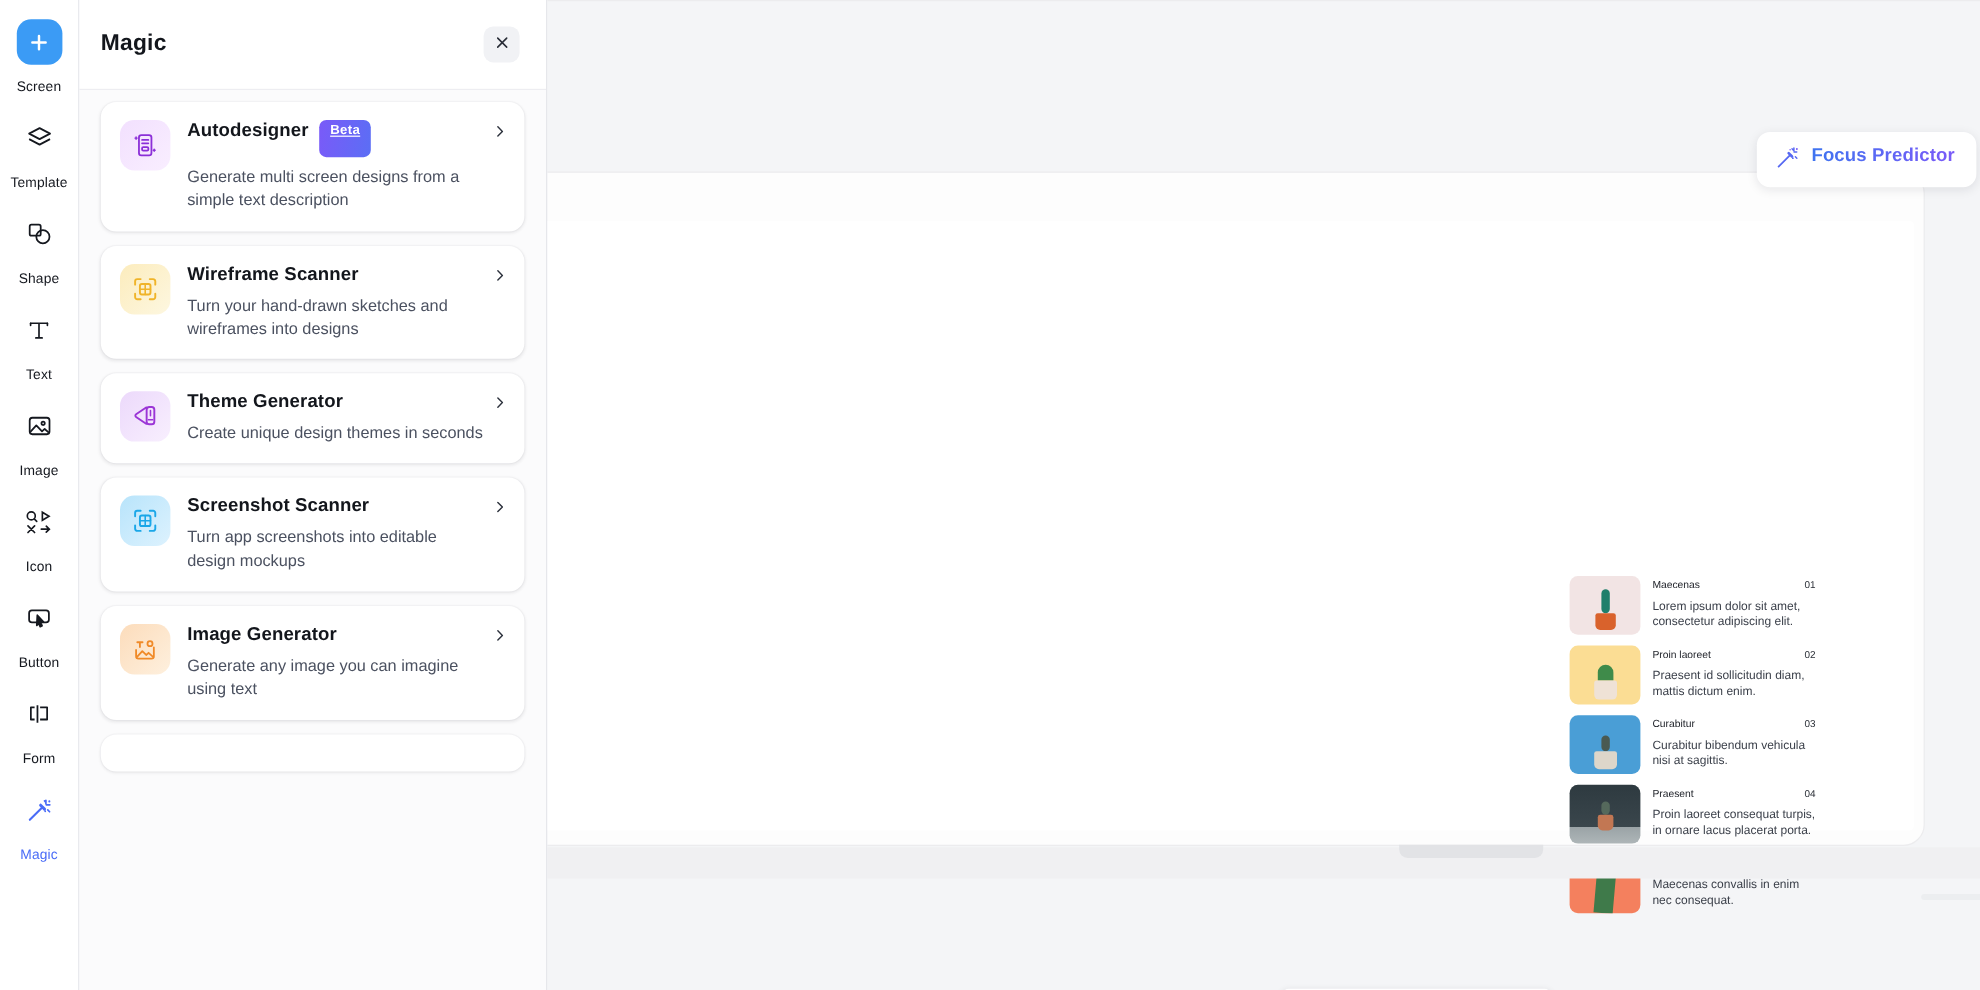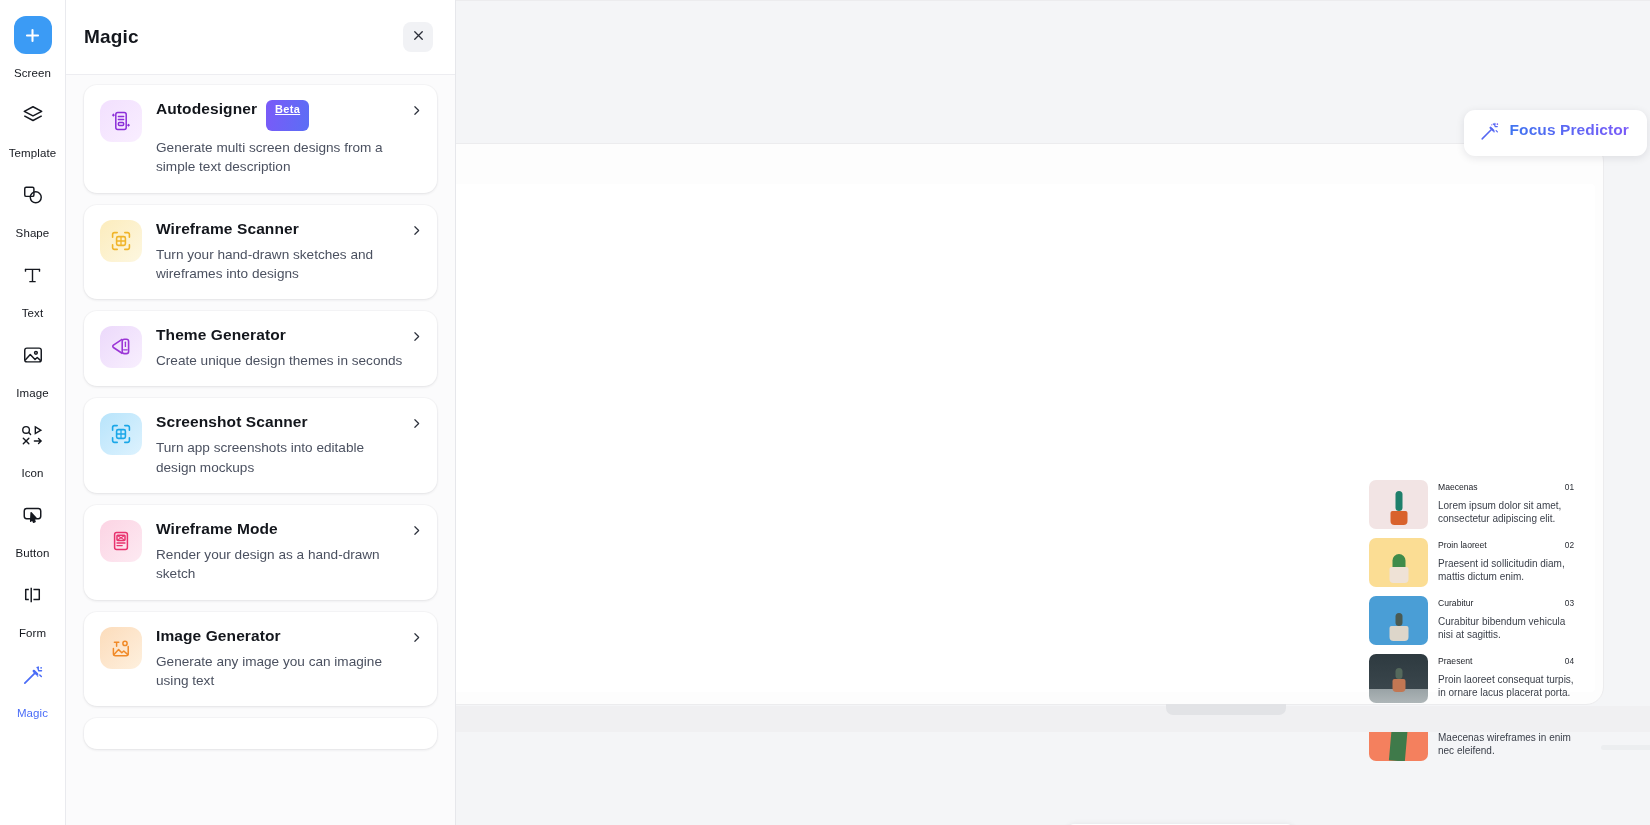--- a/index.html
+++ b/index.html
@@ -150,21 +150,21 @@
     width: 120px; height: 11px;
     background: #e2e3e6; border-radius: 0 0 7px 7px;
   }
   .laptop-foot {
     position: absolute; left: 1145px; top: 745px;
     width: 52px; height: 5px;
     background: #eceef0; border-radius: 3px;
   }
 
   
-  .plist { position: absolute; left: 960px; top: 296px; width: 205px; }
+  .plist { position: absolute; left: 899px; top: 296px; width: 205px; }
   .prow { display: flex; gap: 10px; margin-bottom: 9px; }
   .pthumb {
     width: 59px; height: 49px; flex: 0 0 59px;
     border-radius: 7px; position: relative; overflow: hidden;
   }
   .pbody { flex: 1 1 auto; min-width: 0; padding-top: 2px; }
   .prow-top { display: flex; justify-content: space-between; align-items: flex-start; }
   .ptitle { font-size: 8.6px; color: #1b1e25; }
   .pnum { font-size: 8.3px; color: #2a2e36; text-align: right; }
   .pdesc { font-size: 10px; color: #3a3f49; line-height: 1.32; margin-top: 7px; }
@@ -395,41 +395,20 @@
           </div>
           <div class="card-desc">Turn app screenshots into editable design mockups</div>
         </div>
         <span class="card-chev">
           <svg width="13" height="13" viewBox="0 0 24 24" fill="none" stroke="currentColor" stroke-width="2.2" stroke-linecap="round" stroke-linejoin="round">
               <path d="M9 5l7 7-7 7"></path>
             </svg>
         </span>
       </div>
 
-      <div class="card">
-        <div class="card-ico" style="background:linear-gradient(135deg,#fcd4e4,#fdeaf2)">
-          <svg width="24" height="24" viewBox="0 0 24 24" fill="none" stroke="#e8326e" stroke-width="1.5" stroke-linejoin="round">
-            <rect x="5.6" y="3.4" width="12.8" height="17.2" rx="2"></rect>
-            <rect x="8" y="6.2" width="8" height="5.2" rx="0.9"></rect>
-            <path d="M8 6.2 16 11.4M16 6.2 8 11.4" stroke-width="1.1"></path>
-            <path d="M8 14h8M8 16.6h5.2" stroke-linecap="round" stroke-width="1.3"></path>
-          </svg>
-        </div>
-        <div class="card-main">
-          <div class="card-titlerow">
-            <span class="card-title">Wireframe Mode</span>
-          </div>
-          <div class="card-desc">Render your design as a hand-drawn sketch</div>
-        </div>
-        <span class="card-chev">
-          <svg width="13" height="13" viewBox="0 0 24 24" fill="none" stroke="currentColor" stroke-width="2.2" stroke-linecap="round" stroke-linejoin="round">
-              <path d="M9 5l7 7-7 7"></path>
-            </svg>
-        </span>
-      </div>
 
       <div class="card">
         <div class="card-ico" style="background:linear-gradient(135deg,#fcdcbb,#fef0de)">
           <svg width="24" height="24" viewBox="0 0 24 24" fill="none" stroke="#f08a28" stroke-width="1.5" stroke-linecap="round" stroke-linejoin="round">
             <path d="M5.4 6.2h4.4M7.6 6.2v4"></path>
             <circle cx="16" cy="7.4" r="2.1"></circle>
             <path d="M19.2 10.4v7.4a2 2 0 0 1-2 2H6.4a2 2 0 0 1-2-2v-5.2"></path>
             <path d="M5 18.6 9.6 13.6l3.2 3.2 2-1.8 4 3.6"></path>
           </svg>
         </div>
@@ -541,21 +520,21 @@
             <div class="pthumb" style="background:#f4805e">
               <div class="pot" style="bottom:0">
                 <div style="width:16px;height:49px;background:#3f7a4a;border-radius:8px 8px 0 0;transform:rotate(5deg)"></div>
               </div>
             </div>
             <div class="pbody">
               <div class="prow-top">
                 <span class="ptitle">Lorem ipsum</span>
                 <span class="pnum">05</span>
               </div>
-              <div class="pdesc">Maecenas wireframes in enim nec eleifend.</div>
+              <div class="pdesc">Maecenas convallis in enim nec consequat.</div>
             </div>
           </div>
 
         </div>
 
         <div class="tabbar">
           
           
           
           

